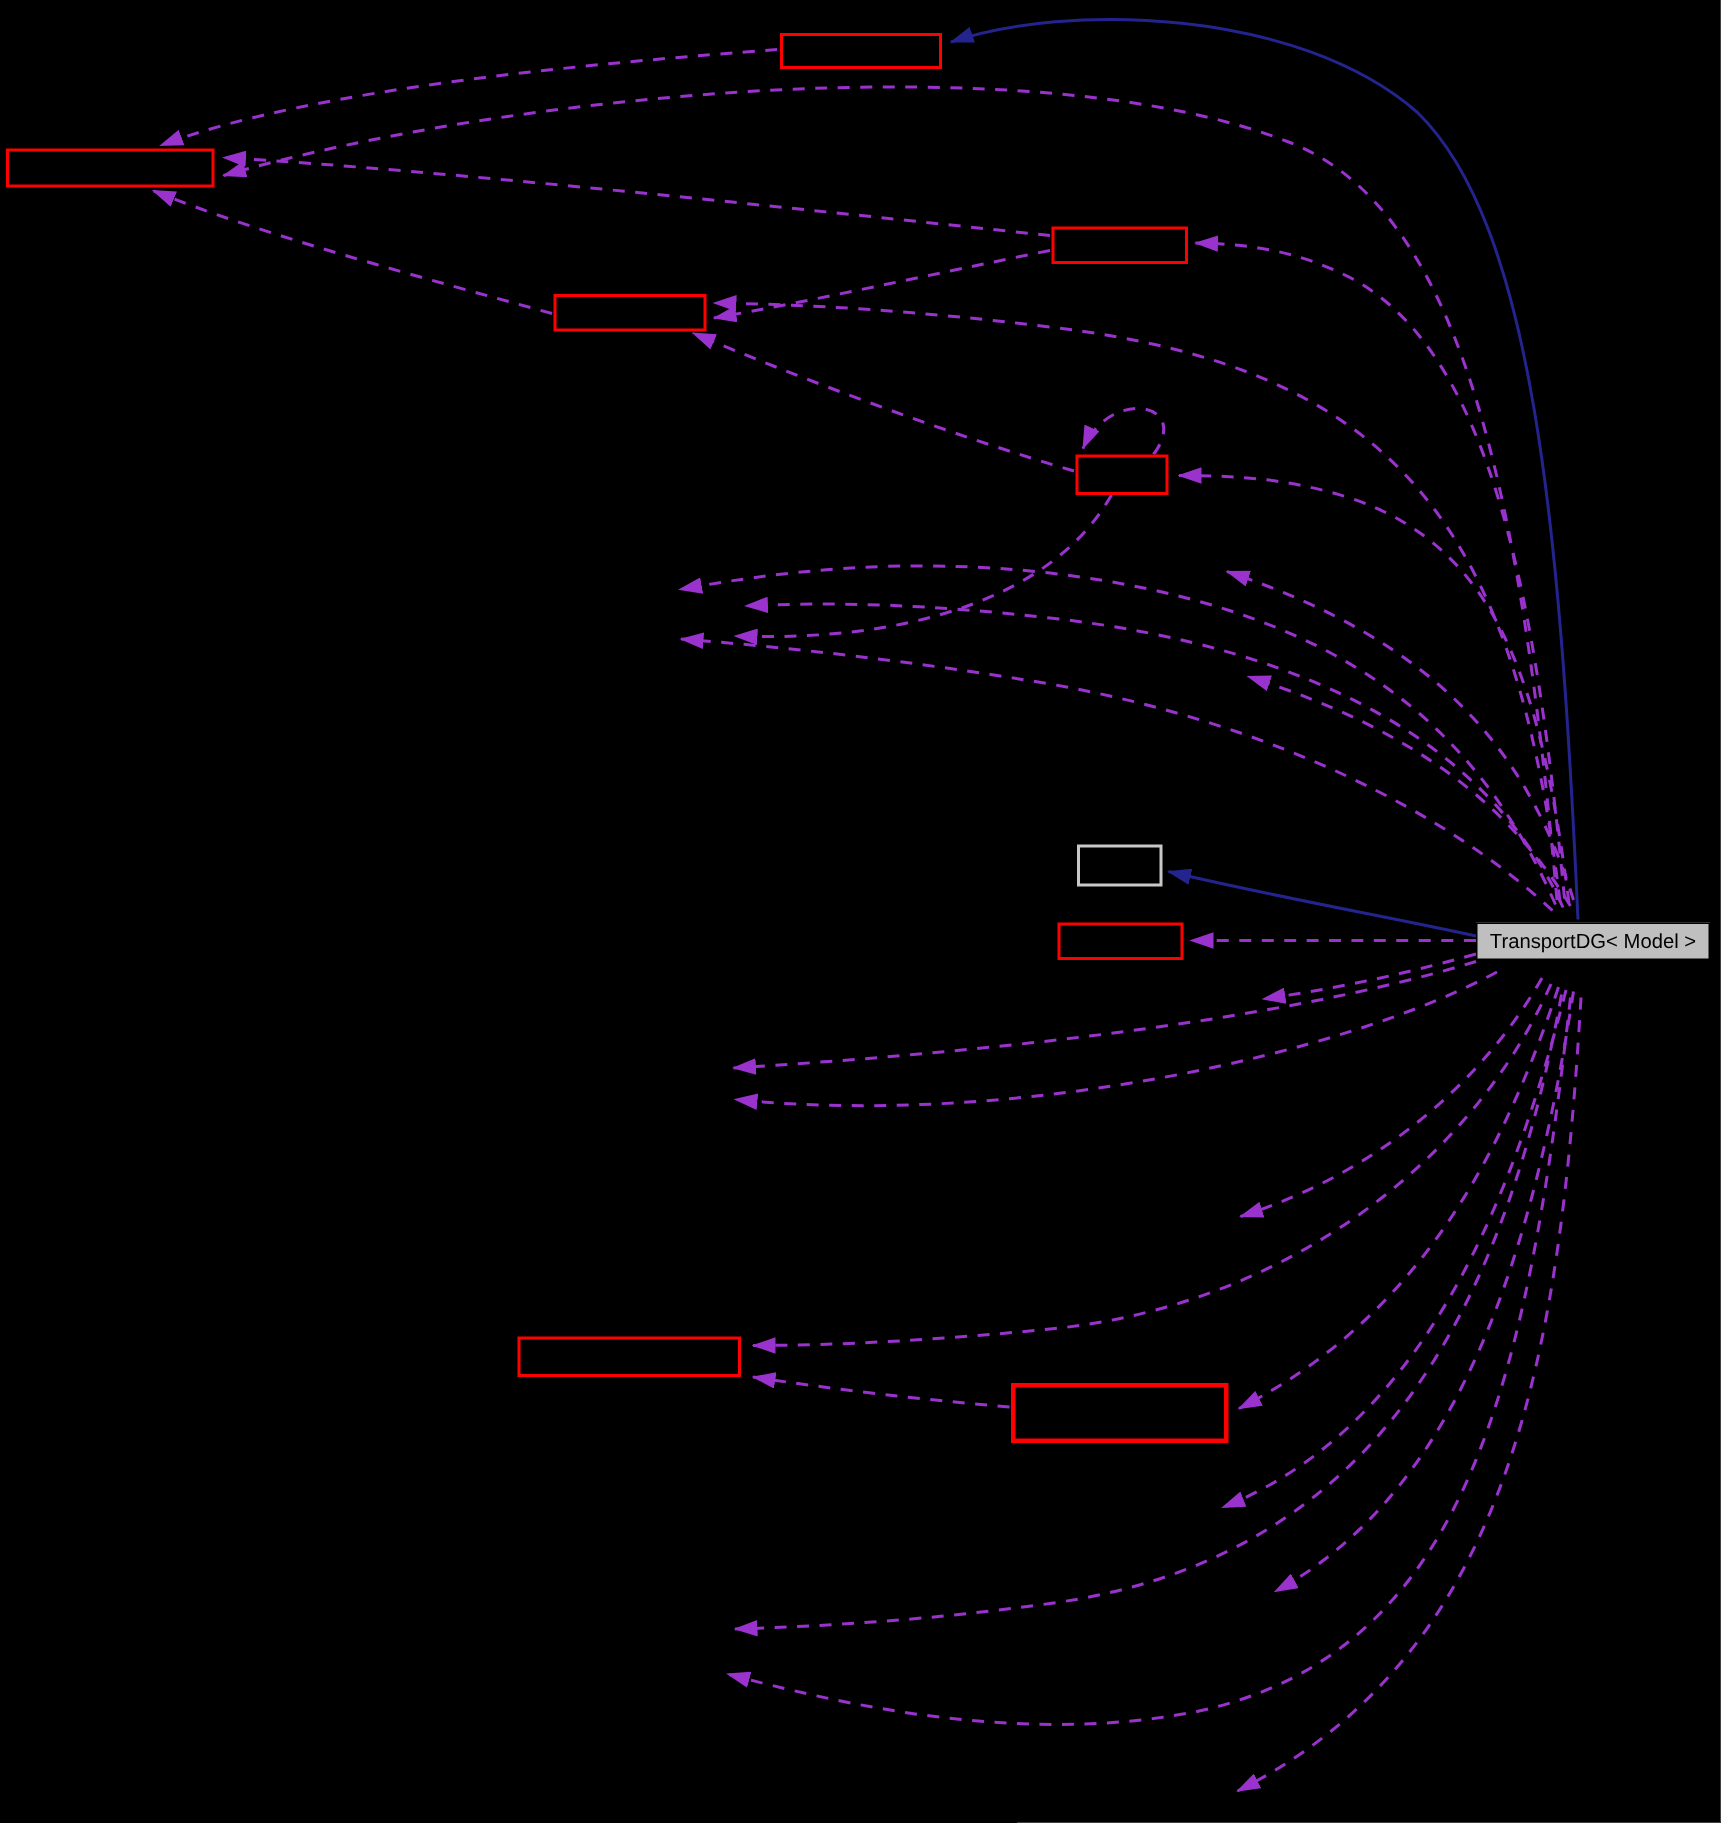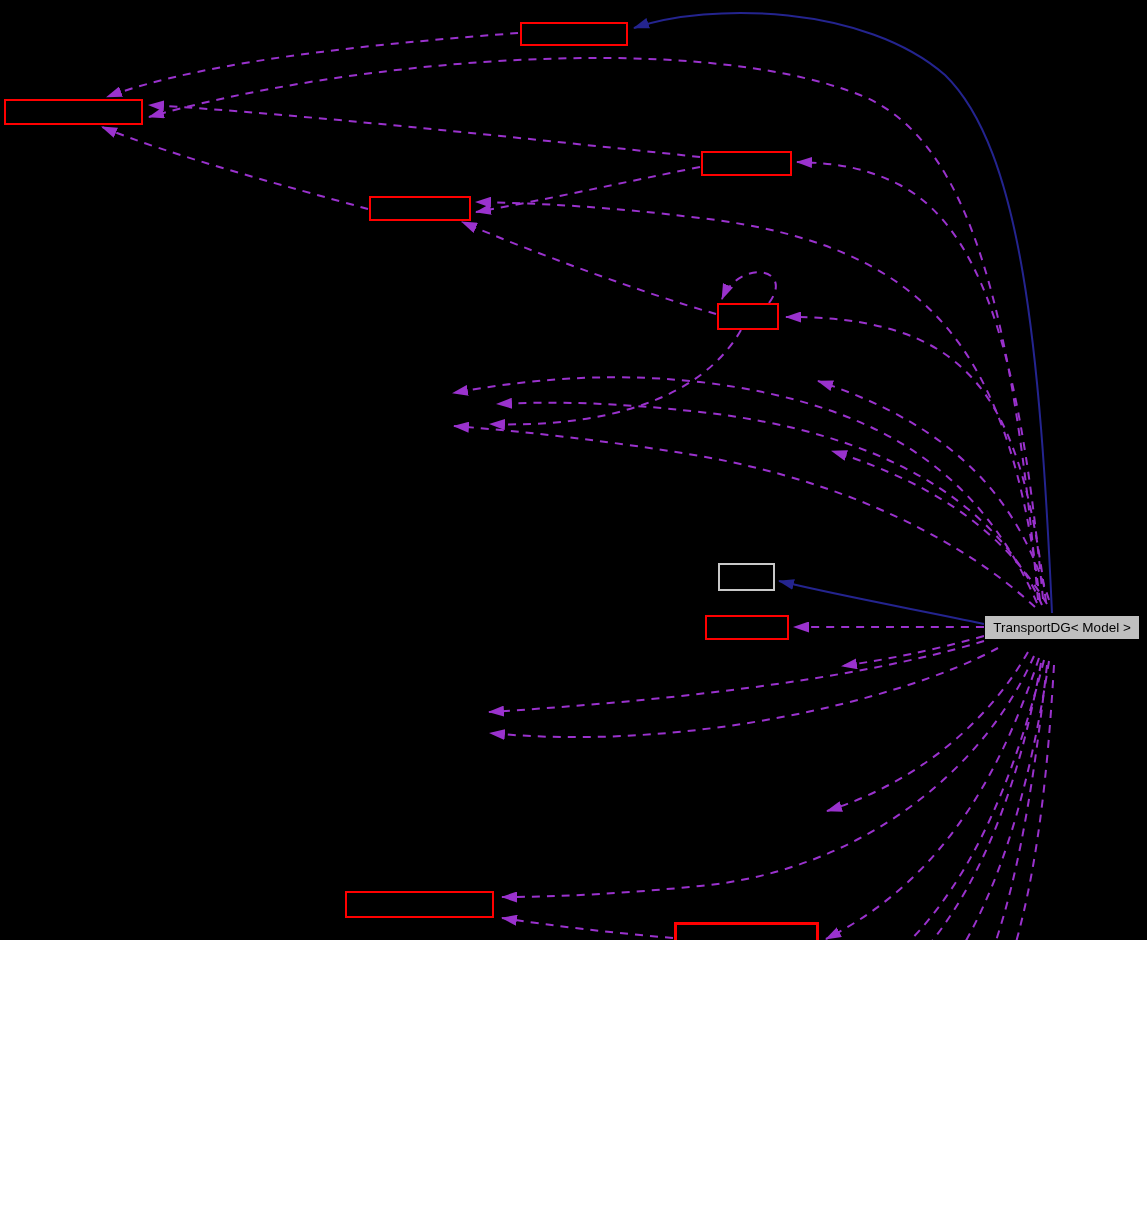--- a/index.html
+++ b/index.html
@@ -8,21 +8,21 @@
     --edge-inherit:#24248f;
     --node-red-border:#ff0000;
     --node-plain-border:#c8c8c8;
     --main-node-fill:#bfbfbf;
     --main-node-text:#000000;
   }
   html,body{margin:0;padding:0;}
   body{font-family:"Liberation Sans", sans-serif;}
   .diagram{
     position:relative;
-    width:1147px;height:940px;
+    width:1147px;height:1215px;
     background:var(--bg);
     overflow:hidden;
   }
   .edges{position:absolute;left:0;top:0;width:1147px;height:1215px;}
   path.usage{
     stroke:var(--edge-usage);
     stroke-width:2;
     fill:none;
     stroke-dasharray:8 7;
     marker-end:url(#arrow-usage);

